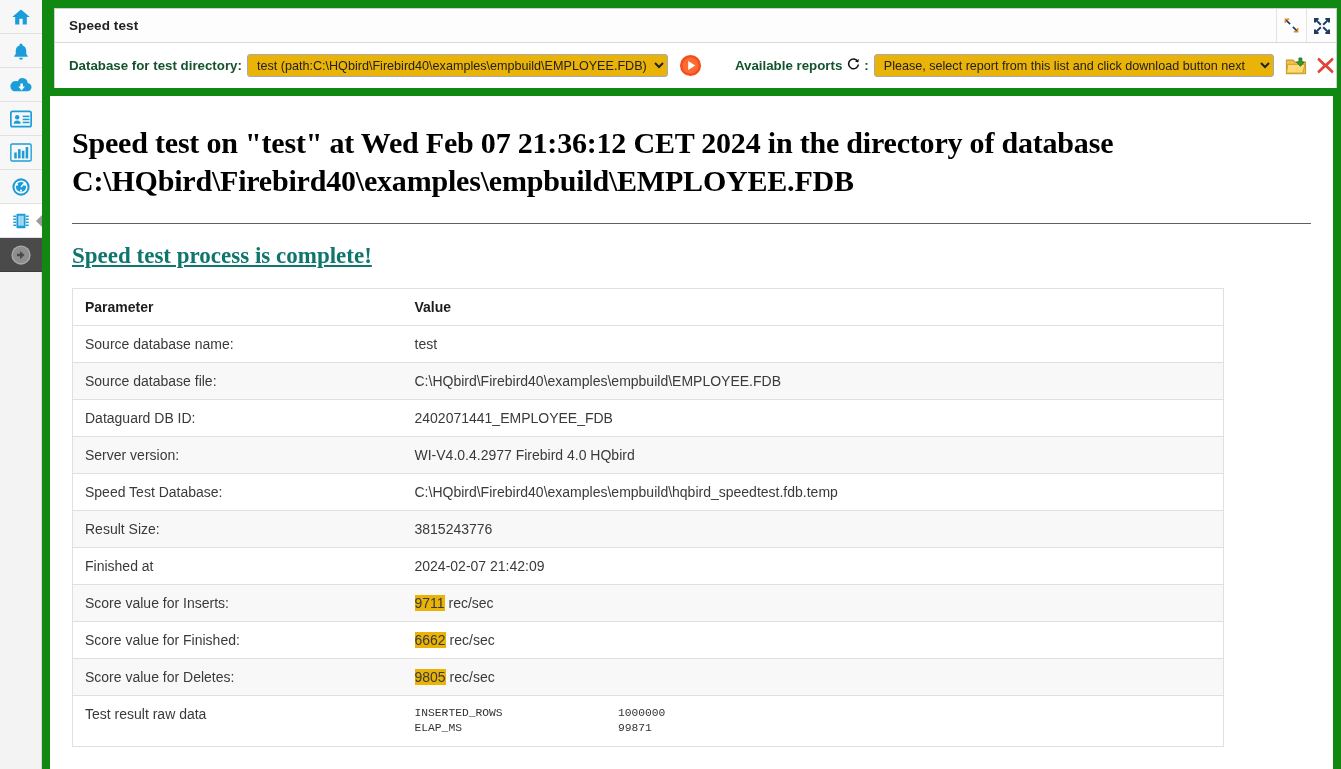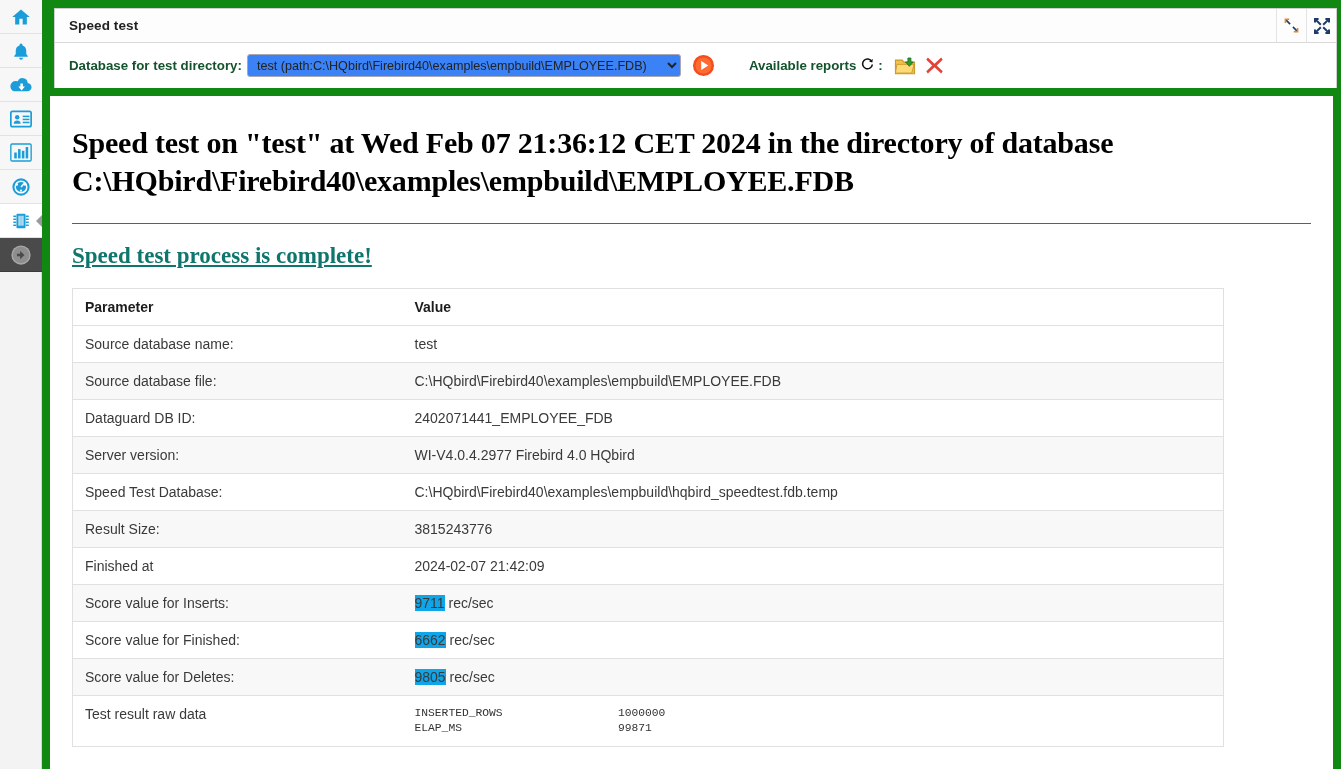--- a/index.html
+++ b/index.html
@@ -80,21 +80,21 @@
   .tb-label {
     font-size: 13.3px; font-weight: bold; color: #14532d;
     white-space: nowrap;
   }
   select.combo {
     font-family: "Liberation Sans", sans-serif;
     font-size: 12.6px; color: #222;
     height: 23px;
     border: 1px solid #a8a8b5;
     border-radius: 3px;
-    background: #3b82f6;
+    background: #eab308;
     padding: 0 4px 0 5px;
     outline: none;
   }
   #db-select { margin-left: 5px; width: 434px; }
   #report-select { margin-left: 5px; width: 400px; }
   .icon-btn {
     display: flex; align-items: center; justify-content: center;
     cursor: pointer;
   }
   #play-btn { margin-left: 11px; width: 24px; height: 24px; }
@@ -146,21 +146,21 @@
     font-weight: normal;
   }
   table.report th {
     font-weight: bold; color: #1c1c1c;
     border-top: 1px solid #e0e0e0;
   }
   table.report tr:nth-child(even) td { background: #f8f8f8; }
   table.report .col-param { width: 330px; }
   table.report .side-edge { border-left: 1px solid #e0e0e0; }
   table.report .side-edge-r { border-right: 1px solid #e0e0e0; }
-  .hl { background: #0ea5e9; }
+  .hl { background: #eab308; }
   pre.rawdata {
     font-family: "Liberation Mono", monospace;
     font-size: 11.3px;
     color: #333;
     margin: 0; padding: 0;
     line-height: 1.35;
     white-space: pre;
   }
 </style>
 </head>
@@ -309,20 +309,23 @@
     <div id="reports-group">
       <span class="tb-label">Available reports</span>
       <span id="refresh-glyph">
         <svg width="13" height="13" viewBox="0 0 16 16">
           <path d="M13.3 4.4A6 6 0 1 0 14 8" stroke="#111" stroke-width="1.9" fill="none"></path>
           <path d="M14.6 1.2 L13.9 5.4 L9.9 4.2 Z" fill="#111"></path>
         </svg>
       </span>
       <span class="tb-label">:</span>
 
+      <select id="report-select" class="combo">
+        <option>Please, select report from this list and click download button next</option>
+      </select>
 
       <span id="download-btn" class="icon-btn">
         <svg width="22" height="20" viewBox="0 0 24 22">
           <path d="M1.5 4.5h7.4l1.8 2.2h11.8v12.8H1.5z" fill="#f2c14b" stroke="#c99b2b" stroke-width="1.2"></path>
           <path d="M3 9.2h19l-2.6 9.6H1.5z" fill="#ffd976" stroke="#c99b2b" stroke-width="1"></path>
           <path d="M15.2 2.2h3.3v4.4h2.6l-4.3 4.8-4.3-4.8h2.7z" fill="#2e9b2e" stroke="#1d6e1d" stroke-width=".9"></path>
         </svg>
       </span>
 
       <span id="close-btn" class="icon-btn">

